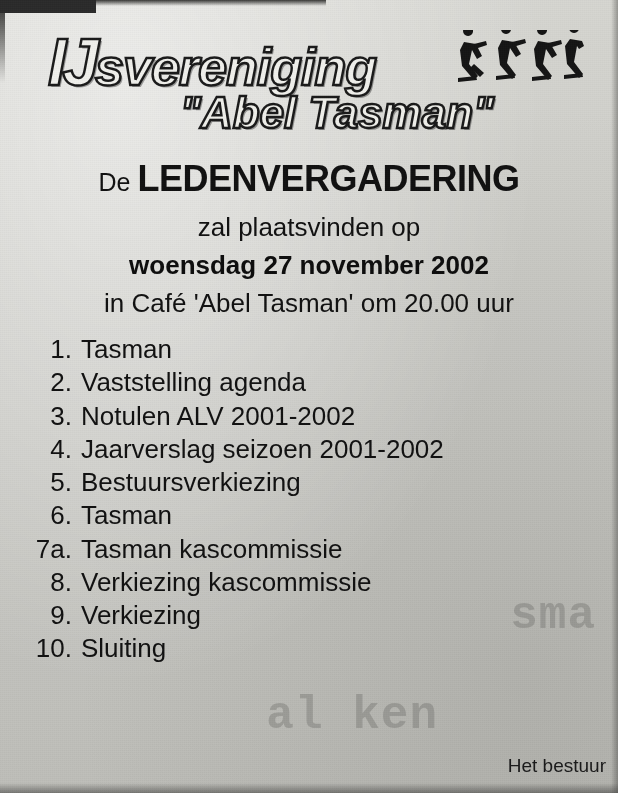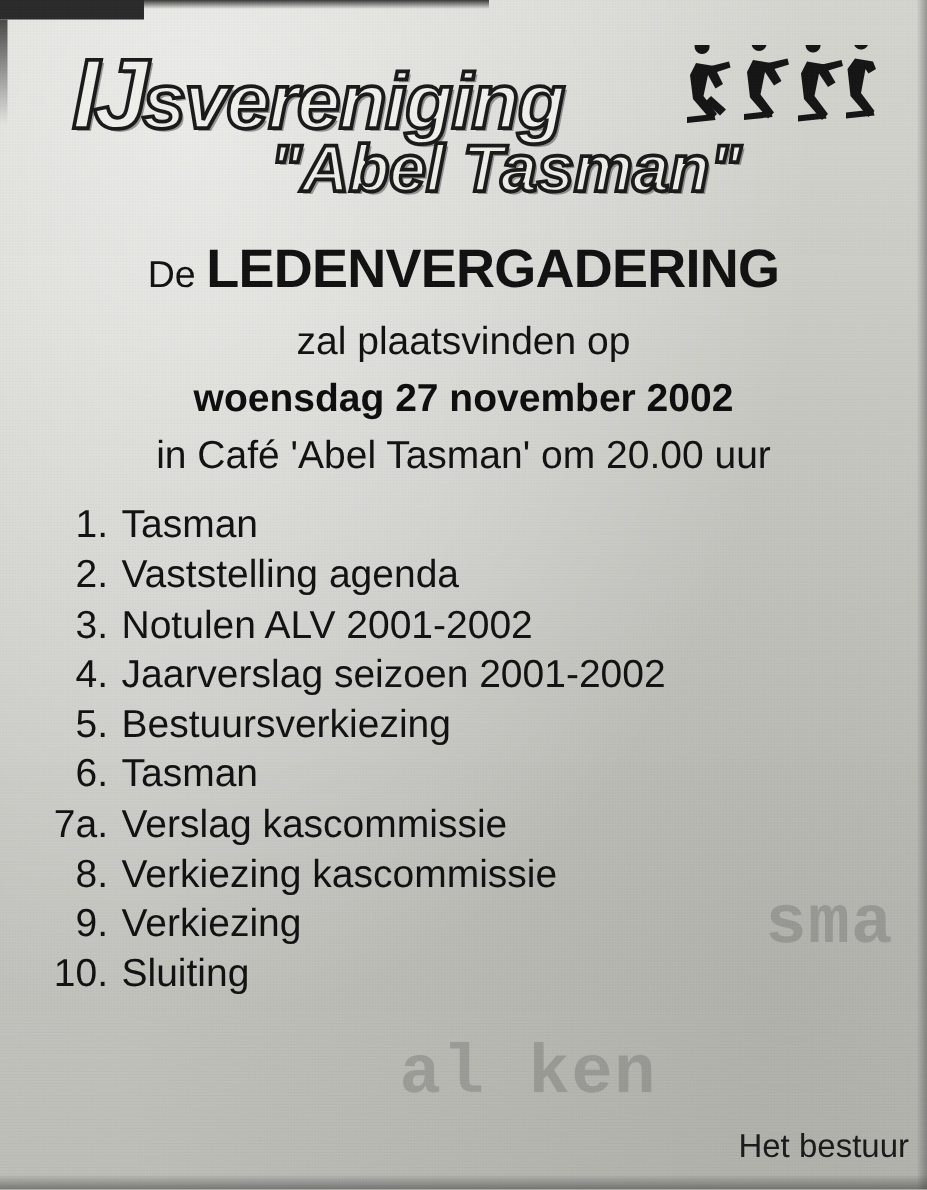--- a/index.html
+++ b/index.html
@@ -187,21 +187,21 @@
   }
   .agenda-label {
     flex: 1 1 auto;
   }
 
   
   #footer {
     position: absolute;
     right: 12px;
     bottom: 16px;
-    font-size: 22px;
+    font-size: 19px;
     color: #1a1a1a;
   }
 
   
   .bleed {
     position: absolute;
     color: rgba(90,90,86,0.30);
     font-weight: bold;
     font-family: Liberation Mono, monospace;
     pointer-events: none;
@@ -287,21 +287,21 @@
     <div class="agenda-item">
       <span class="agenda-num">5.</span>
       <span class="agenda-label">Bestuursverkiezing</span>
     </div>
     <div class="agenda-item">
       <span class="agenda-num">6.</span>
       <span class="agenda-label">Tasman</span>
     </div>
     <div class="agenda-item">
       <span class="agenda-num">7a.</span>
-      <span class="agenda-label">Verslag kascommissie</span>
+      <span class="agenda-label">Tasman kascommissie</span>
     </div>
     <div class="agenda-item">
       <span class="agenda-num">8.</span>
       <span class="agenda-label">Verkiezing kascommissie</span>
     </div>
     <div class="agenda-item">
       <span class="agenda-num">9.</span>
       <span class="agenda-label">Verkiezing</span>
     </div>
     <div class="agenda-item">

